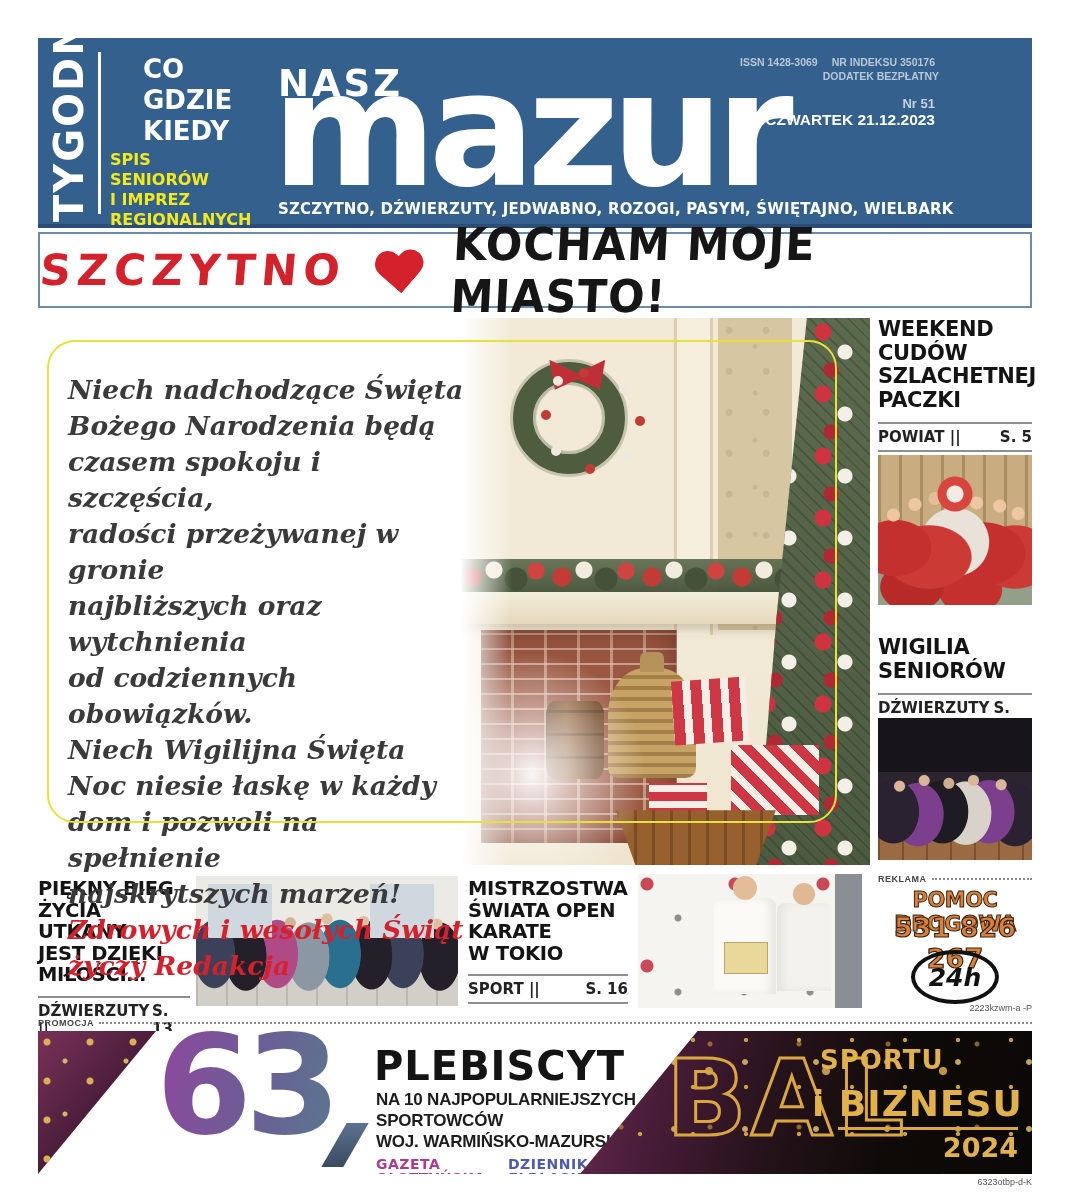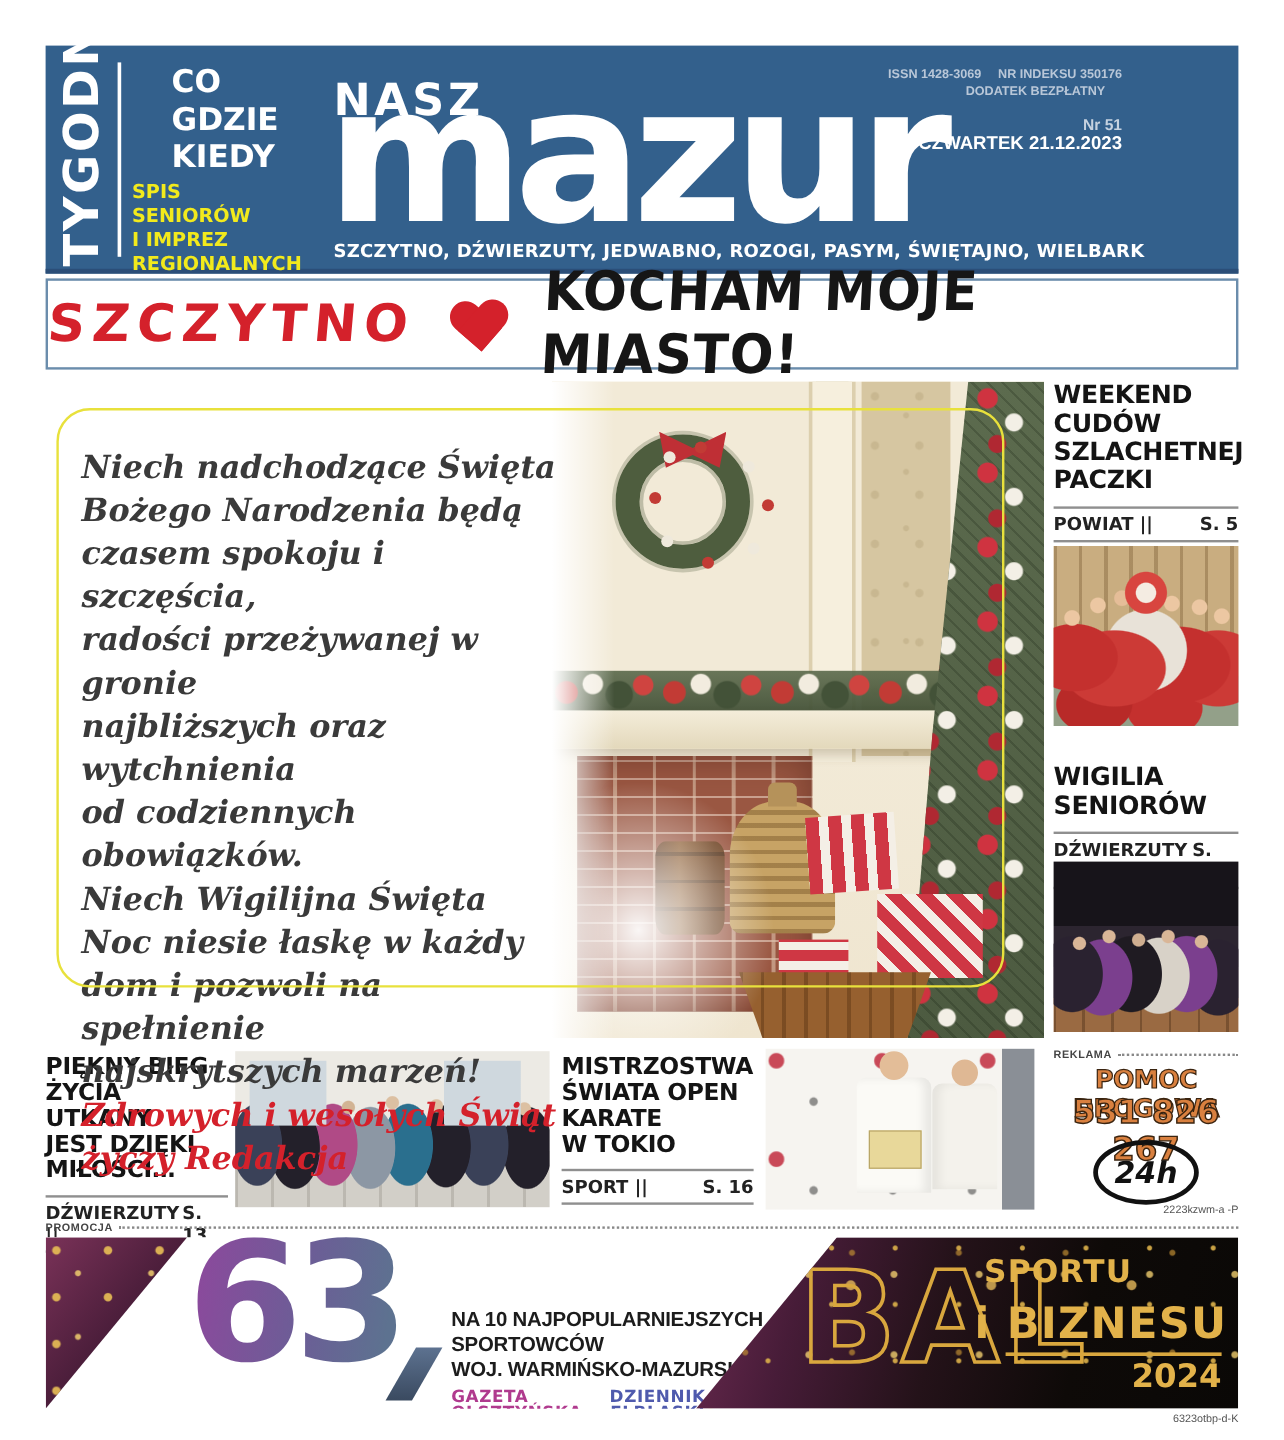--- a/index.html
+++ b/index.html
@@ -21,21 +21,21 @@
   .title-top { position:absolute; left:240px; top:24px; color:#fff; font-weight:700;
                font-size:37px; letter-spacing:3px; font-family:"DejaVu Sans", sans-serif; }
   .title-main { position:absolute; left:234px; top:-4px; color:#fff; font-weight:700;
                 font-size:158px; line-height:1.22; letter-spacing:-8px;
                 font-family:"DejaVu Sans", sans-serif; }
   .region-list { position:absolute; left:240px; top:162px; color:#fff; font-weight:700;
                  font-size:15px; letter-spacing:.2px; font-family:"DejaVu Sans", sans-serif; }
   .issn-line { position:absolute; right:97px; top:18px; text-align:right;
                color:#b9c7d8; font-size:10.5px; font-weight:700; }
   .issn-line span { margin-left:14px; }
-  .dodatek { position:absolute; right:111px; top:32px; color:#b9c7d8; font-size:10.5px; font-weight:700; }
+  .dodatek { position:absolute; right:93px; top:32px; color:#b9c7d8; font-size:10.5px; font-weight:700; }
   .issue-no { position:absolute; right:97px; top:58px; color:#c6d2e0; font-size:13px; font-weight:700; }
   .issue-date { position:absolute; right:97px; top:73px; color:#fff; font-size:15.5px; font-weight:700; }
 
   
   .city-banner { position:absolute; left:38px; top:232px; width:994px; height:76px;
                  background:#fff; border:2px solid #6b8dac;
                  display:flex; align-items:center; justify-content:center; gap:28px; }
   .city-name { color:#d4212b; font-weight:700; font-size:43px; letter-spacing:6px;
                transform:skewX(-5deg); font-family:"DejaVu Sans", sans-serif; }
   .city-slogan { color:#161616; font-weight:700; font-size:43px; letter-spacing:1px;
@@ -397,20 +397,21 @@
   <div class="ad-code">2223kzwm-a -P</div>
 
   <div class="promo-label-row">
     <span class="tiny-label">PROMOCJA</span>
     <span class="dotted"></span>
   </div>
   <div class="promo-banner">
     <div class="glitter-tri"></div>
     <div class="pleb-number">63</div>
     <div class="ordinal-mark"></div>
+    <div class="pleb-title">PLEBISCYT</div>
     <div class="pleb-sub">NA 10 NAJPOPULARNIEJSZYCH
 SPORTOWCÓW
 WOJ. WARMIŃSKO-MAZURSKIEGO</div>
     <div class="logo-go">GAZETA
 OLSZTYŃSKA</div>
     <div class="logo-de">DZIENNIK
 ELBLĄSKI</div>
     <div class="bal-panel">
       <div class="bal-word">BAL</div>
       <div class="bal-l1">SPORTU</div>

